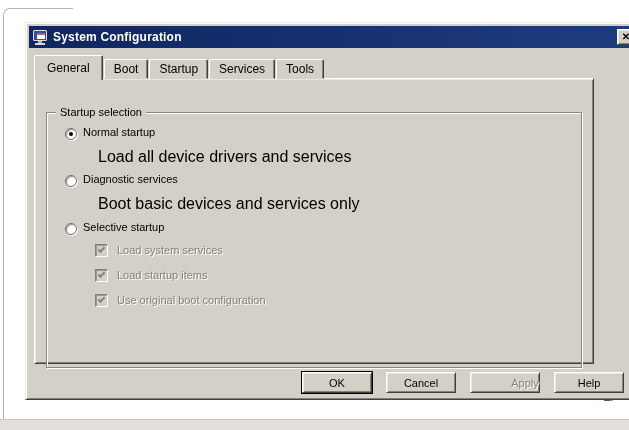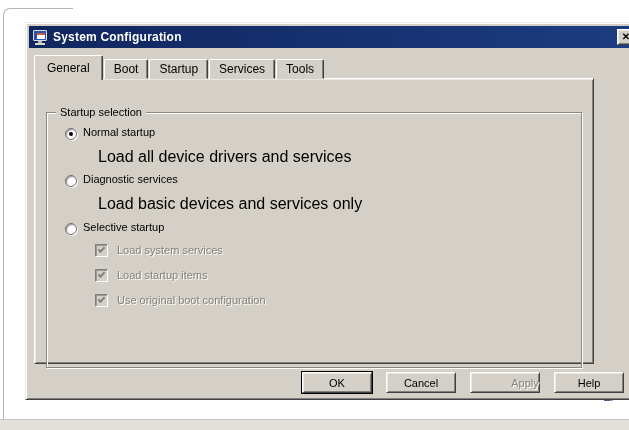--- a/index.html
+++ b/index.html
@@ -183,21 +183,21 @@
   <div class="tab-page">
     <div class="groupbox">
       <span class="groupbox-label">Startup selection</span>
 
       <span class="radio selected" style="left:18px; top:15px;"></span>
       <span class="opt-label" style="left:36px; top:13px;">Normal startup</span>
       <span class="opt-desc" style="left:36px; top:35px;">Load all device drivers and services</span>
 
       <span class="radio" style="left:18px; top:62px;"></span>
       <span class="opt-label" style="left:36px; top:60px;">Diagnostic services</span>
-      <span class="opt-desc" style="left:36px; top:82px;">Load basic devices and services only</span>
+      <span class="opt-desc" style="left:36px; top:82px;">Boot basic devices and services only</span>
 
       <span class="radio" style="left:18px; top:110px;"></span>
       <span class="opt-label" style="left:36px; top:108px;">Selective startup</span>
 
       <span class="checkbox checked" style="left:48px; top:131px;"></span>
       <span class="opt-label disabled-text" style="left:70px; top:131px;">Load system services</span>
 
       <span class="checkbox checked" style="left:48px; top:156px;"></span>
       <span class="opt-label disabled-text" style="left:70px; top:156px;">Load startup items</span>
 

